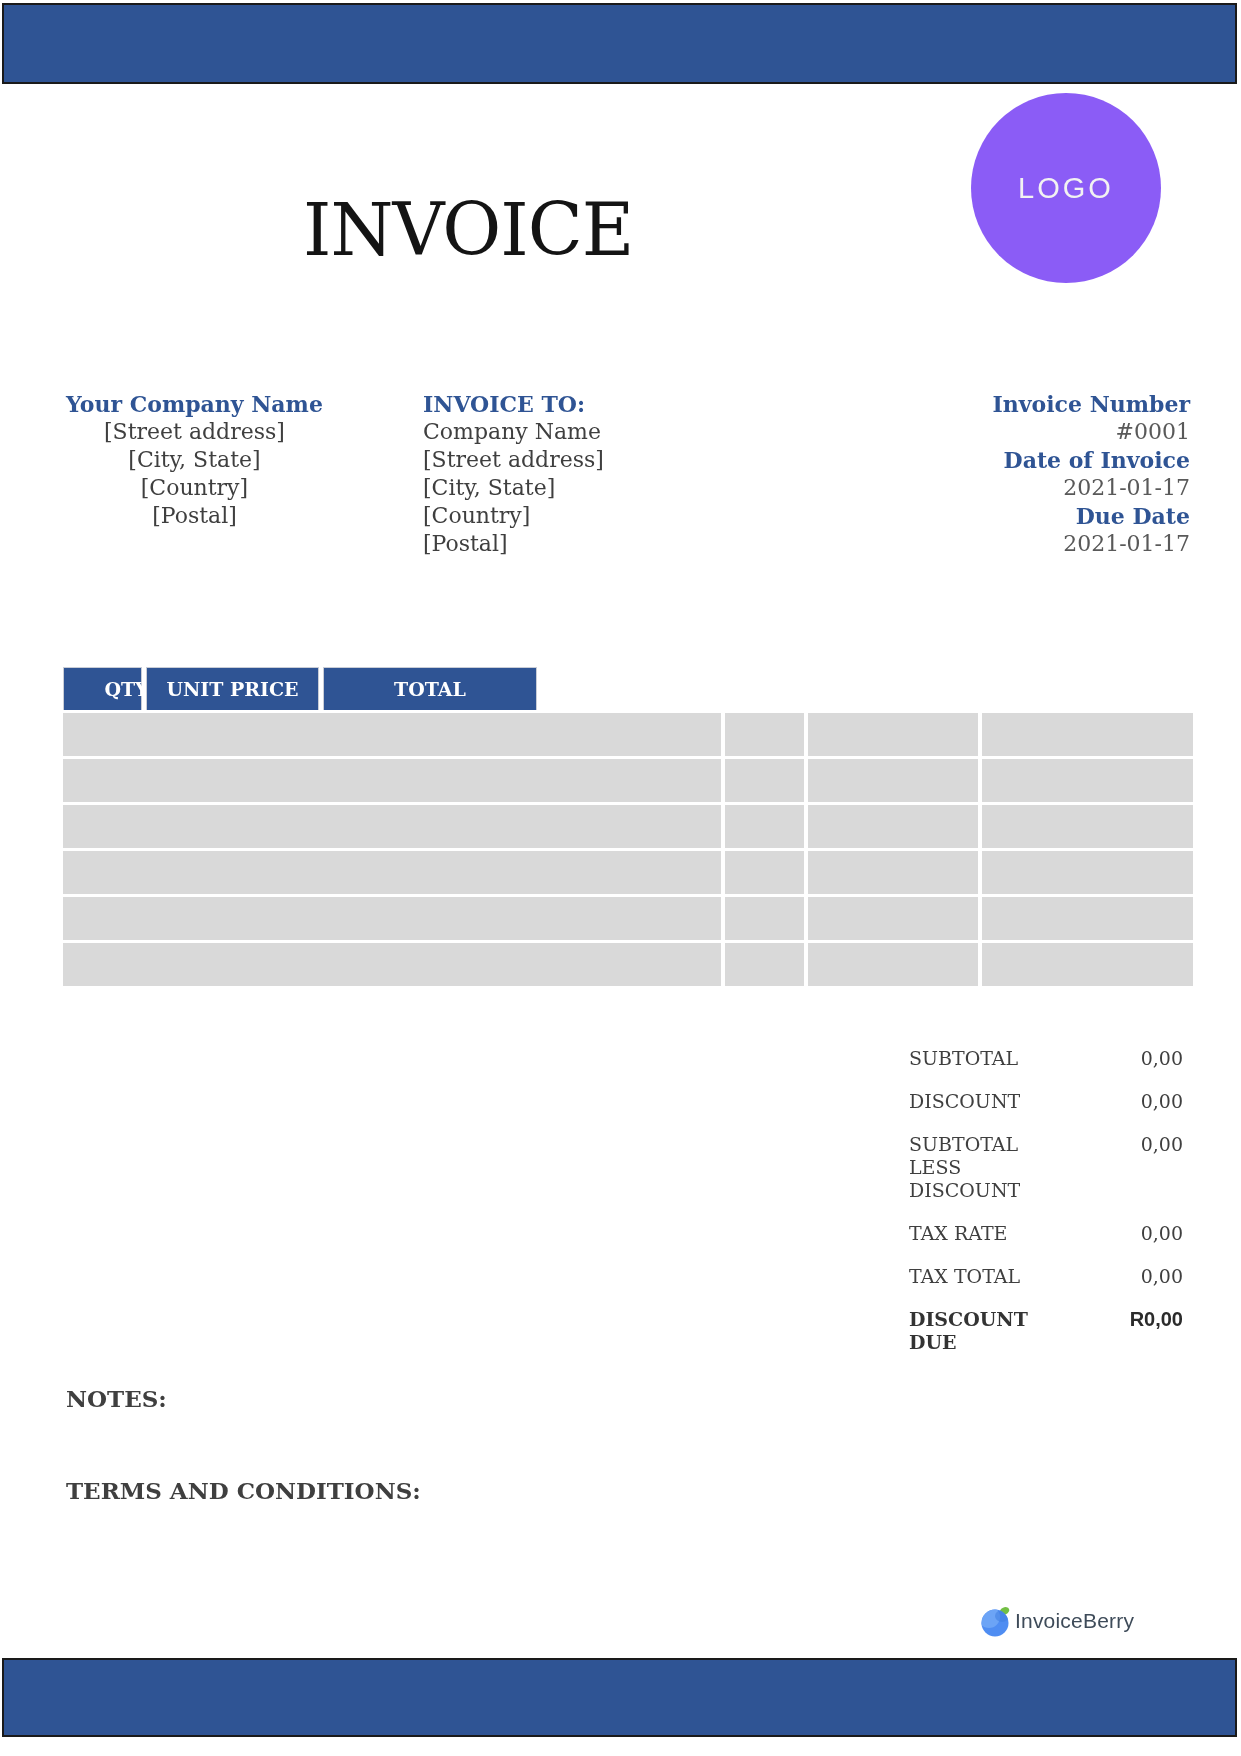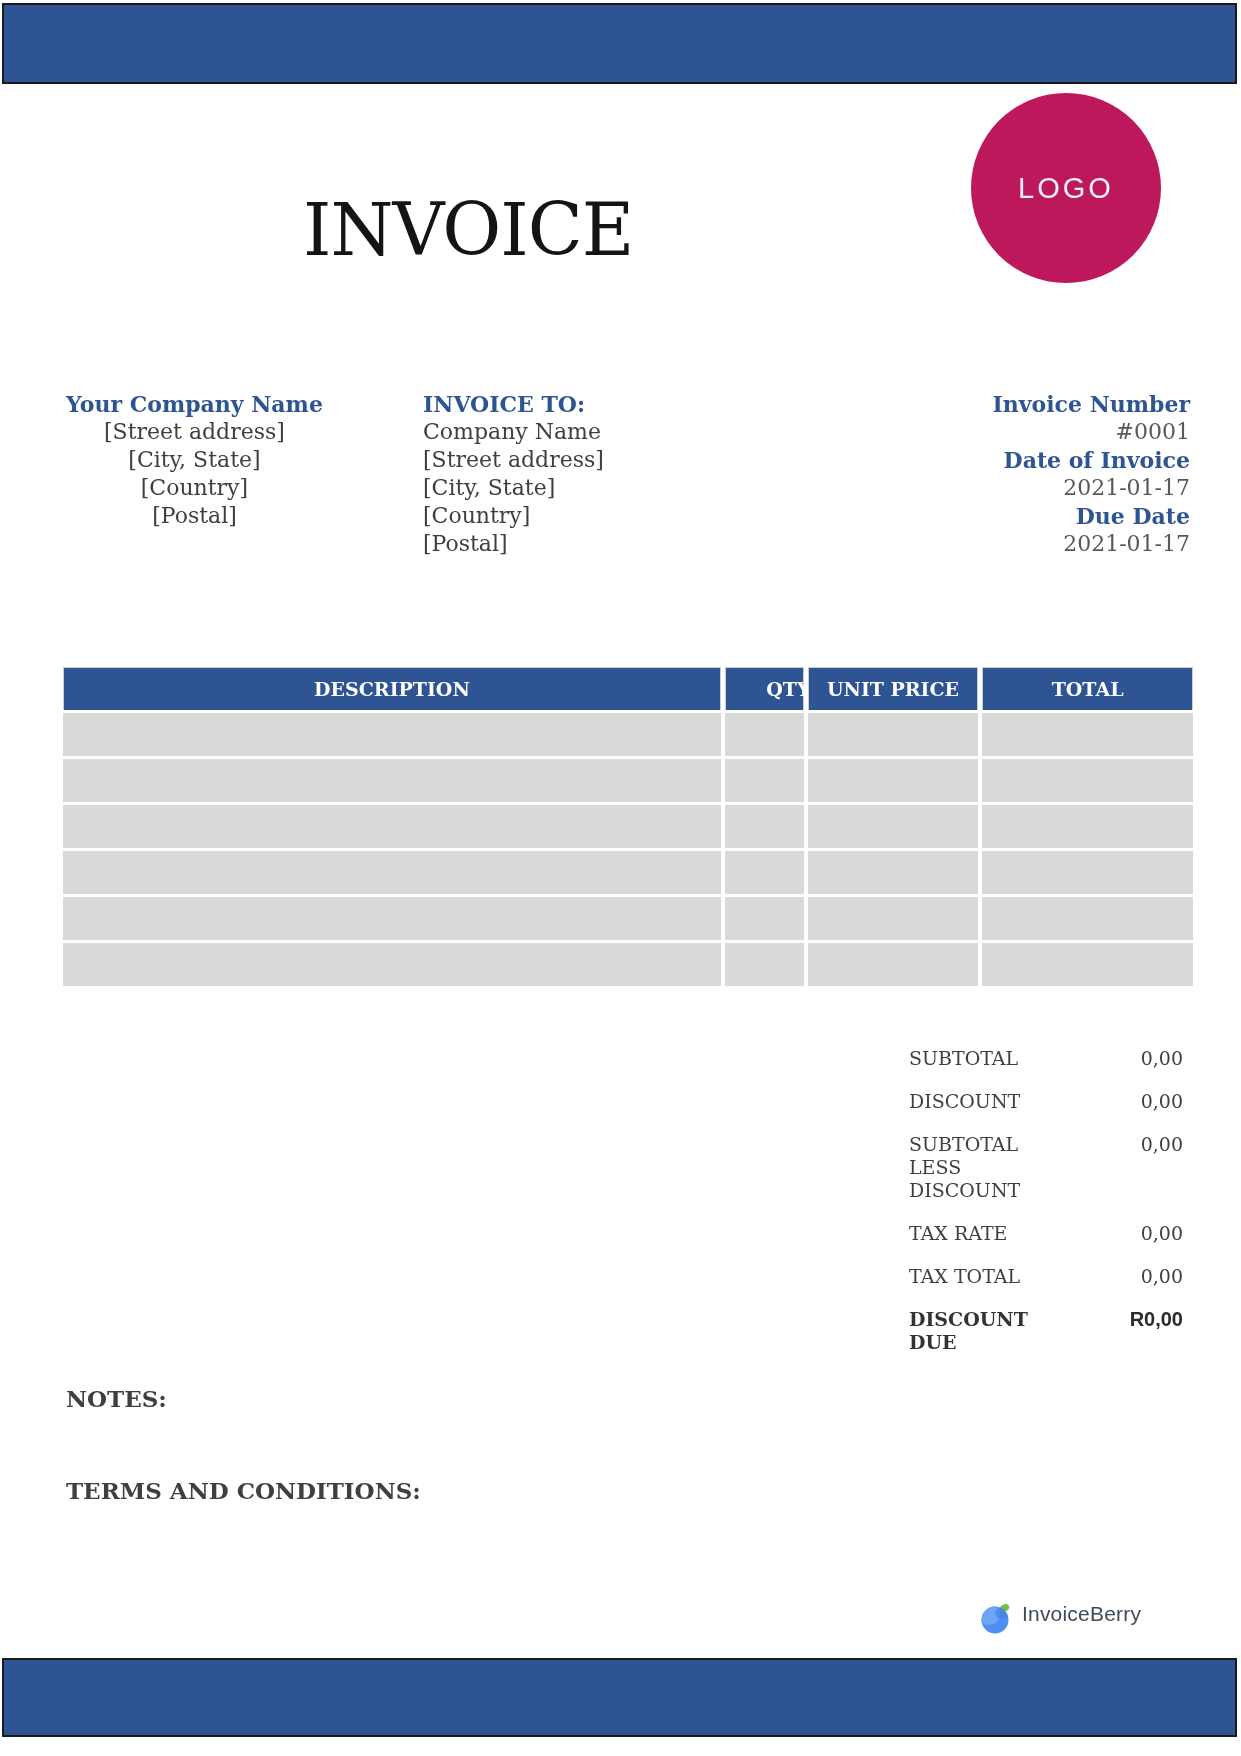--- a/index.html
+++ b/index.html
@@ -10,21 +10,21 @@
   }
   .topbar, .footerbar {
     position:absolute; left:2px; width:1235px; background:#2f5494;
     border:2px solid #1a1a1a;
   }
   .topbar   { top:3px;    height:81px; }
   .footerbar{ top:1658px; height:79px; }
 
   .logo-circle {
     position:absolute; left:971px; top:93px; width:190px; height:190px;
-    border-radius:50%; background:#be185d;
+    border-radius:50%; background:#8b5cf6;
     display:flex; align-items:center; justify-content:center;
   }
   .logo-circle span {
     font-family:"Liberation Sans", sans-serif; color:#f2f2f2;
     font-size:29px; letter-spacing:3px;
   }
 
   .invoice-title {
     position:absolute; left:303px; top:194px; font-size:72px; line-height:1;
     color:#141414; letter-spacing:-1px; font-weight:normal;
@@ -62,21 +62,21 @@
   }
 
   .notes, .terms {
     position:absolute; left:66px; font-size:23px; font-weight:bold; color:#3f3f3f;
   }
   .notes { top:1378px;margin-top:7px; }
   .terms { top:1477px; }
 
   .brand {
     position:absolute; left:980px; top:1602px; height:38px;
-    display:flex; align-items:flex-start; gap:9px;
+    display:flex; align-items:center; gap:2px;
   }
   .brand .wordmark {
     font-family:"Liberation Sans", sans-serif; font-size:21px;
     color:#3e4b59; font-weight:500; letter-spacing:0.2px;
   }
 </style>
 </head>
 <body>
 
 <div class="page">
@@ -110,21 +110,20 @@
     <div class="mlabel">Invoice Number</div>
     <div class="mvalue">#0001</div>
     <div class="mlabel">Date of Invoice</div>
     <div class="mvalue">2021-01-17</div>
     <div class="mlabel">Due Date</div>
     <div class="mvalue">2021-01-17</div>
   </div>
 
   <div class="itable">
     <div class="hrow">
-      <div class="cell c0">DESCRIPTION</div>
       <div class="cell c1">QTY</div>
       <div class="cell c2">UNIT PRICE</div>
       <div class="cell c3">TOTAL</div>
     </div>
     <div id="table-body">
         <div class="trow">
           <div class="cell c0"></div>
           <div class="cell c1"></div>
           <div class="cell c2"></div>
           <div class="cell c3"></div>

